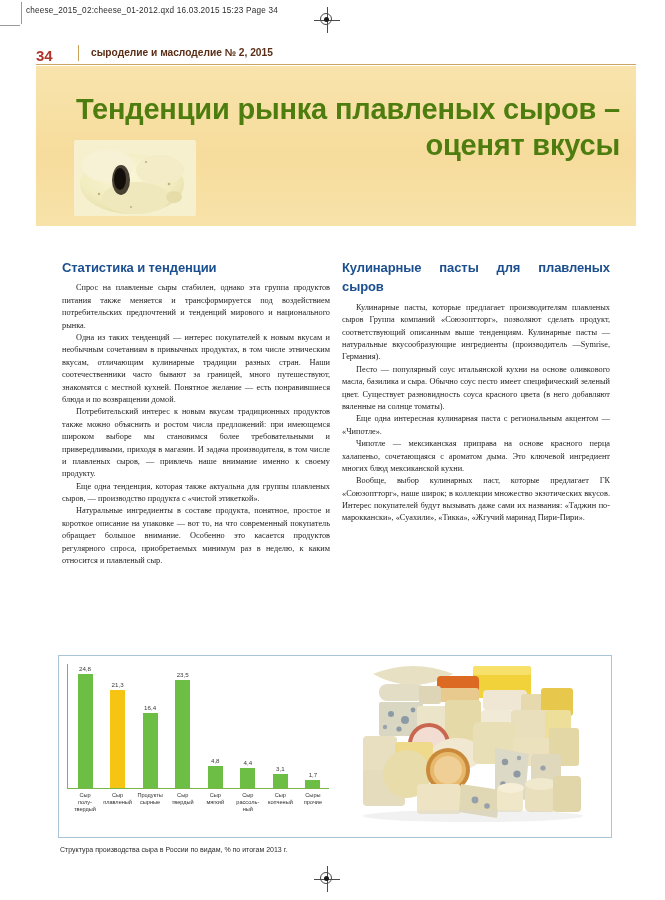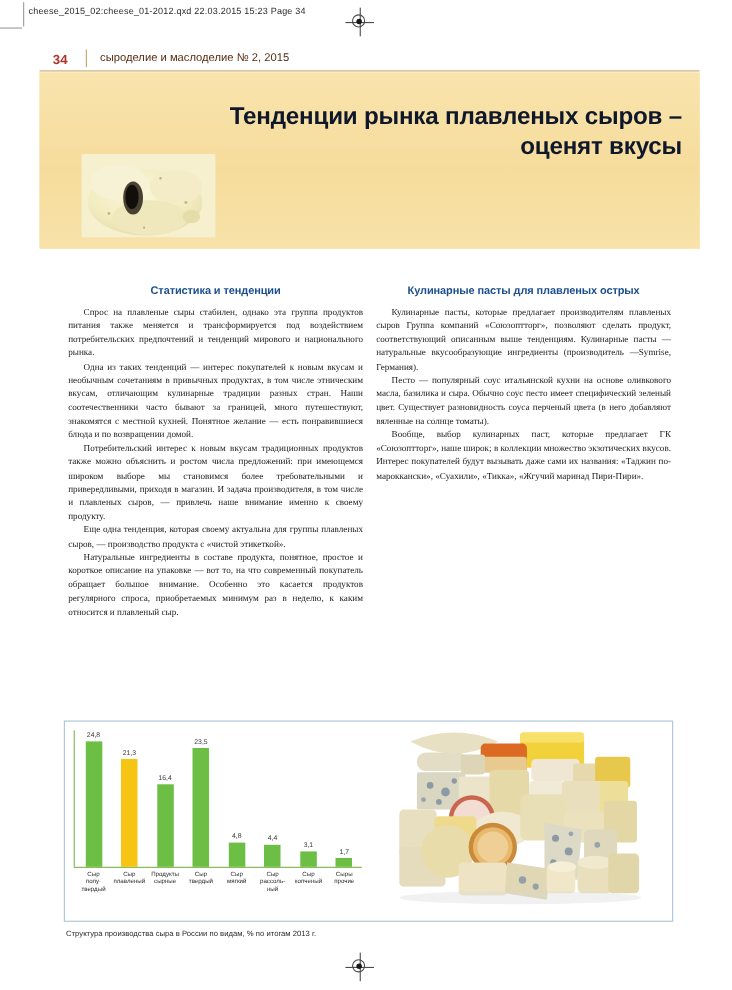--- a/index.html
+++ b/index.html
@@ -68,37 +68,37 @@
   .reg-bottom { left: 314px; top: 866px; }
 
   
   .runhead {
     position: absolute;
     left: 36px; top: 45px;
     width: 600px; height: 20px;
   }
   .runhead .folio {
     position: absolute;
-    left: 12px; top: 2px;
+    left: 0; top: 2px;
     font-family: "Liberation Sans", sans-serif;
     font-weight: bold;
-    font-size: 12px;
+    font-size: 15px;
     color: #b0342a;
   }
   .runhead .sep {
     position: absolute;
     left: 42px; top: 0px;
     width: 1.4px; height: 16px;
     background: #c8a25a;
   }
   .runhead .journal {
     position: absolute;
     left: 55px; top: 2px;
     font-family: "Liberation Sans", sans-serif;
-    font-weight: normal;
+    font-weight: bold;
     font-size: 10.2px;
     color: #5a2d16;
     white-space: nowrap;
   }
   .runhead .rule {
     position: absolute;
     left: 0; top: 19px;
     width: 600px; height: 1.1px;
     background: #c9a564;
   }
@@ -115,23 +115,23 @@
     left: 0; top: 0; right: 0; bottom: 0;
     background: linear-gradient(180deg,#f9e4ad 0%, #f6dc9c 55%, #f8e2a9 100%);
   }
   .headline {
     position: absolute;
     left: 18px; top: 26px;
     width: 566px;
     text-align: right;
     font-family: "Liberation Sans", sans-serif;
     font-weight: bold;
-    font-size: 22px;
+    font-size: 29px;
     line-height: 1.23;
-    color: #0f172a;
+    color: #4d7c0f;
     letter-spacing: -0.2px;
   }
   .headline .l1 { display:block; }
   .headline .l2 { display:block; }
   .headline .l3 { display:block; }
 
   
   .swirl {
     position: absolute;
     left: 38px; top: 74px;
@@ -149,24 +149,23 @@
     font-size: 8.3px;
     line-height: 1.495;
     color: #1c1c1c;
     text-align: justify;
   }
   .col-left  { left: 62px; }
   .col-right { left: 342px; }
 
   .subhead {
     display: block;
-    text-align: center;
     font-family: "Liberation Sans", sans-serif;
     font-weight: bold;
-    font-size: 10px;
+    font-size: 13px;
     color: #1c4f8f;
     margin-bottom: 5px;
     letter-spacing: -0.1px;
   }
   .col p {
     margin: 0;
     text-indent: 14px;
   }
   .col p + p { margin-top: 0px; }
 
@@ -257,21 +256,21 @@
     background: #ffffff;
     overflow: hidden;
   }
   .photo svg { display:block; }
 </style>
 </head>
 <body>
 
 <div class="slug-rule-v"></div>
 <div class="slug-rule-h"></div>
-<div class="slug">cheese_2015_02:cheese_01-2012.qxd  22.03.2015  15:23  Page 34</div>
+<div class="slug">cheese_2015_02:cheese_01-2012.qxd  16.03.2015  15:23  Page 34</div>
 
 <div class="reg reg-top">
   <div class="h"></div>
   <div class="v"></div>
   <div class="ring"></div>
   <div class="dot"></div>
 </div>
 <div class="reg reg-bottom">
   <div class="h"></div>
   <div class="v"></div>
@@ -317,28 +316,30 @@
     <span class="l1">Тенденции рынка плавленых сыров –</span>
     <span class="l2">оценят вкусы</span>
   </div>
 </div>
 
 <div class="col col-left">
   <span class="subhead">Статистика и тенденции</span>
   <p>Спрос на плавленые сыры стабилен, однако эта группа продуктов питания также меняется и трансформируется под воздействием потребительских предпочтений и тенденций мирового и национального рынка.</p>
   <p>Одна из таких тенденций — интерес покупателей к новым вкусам и необычным сочетаниям в привычных продуктах, в том числе этническим вкусам, отличающим кулинарные традиции разных стран. Наши соотечественники часто бывают за границей, много путешествуют, знакомятся с местной кухней. Понятное желание — есть понравившиеся блюда и по возвращении домой.</p>
   <p>Потребительский интерес к новым вкусам традиционных продуктов также можно объяснить и ростом числа предложений: при имеющемся широком выборе мы становимся более требовательными и привередливыми, приходя в магазин. И задача производителя, в том числе и плавленых сыров, — привлечь наше внимание именно к своему продукту.</p>
-  <p>Еще одна тенденция, которая своему актуальна для группы плавленых сыров, — производство продукта с «чистой этикеткой».</p>
+  <p>Еще одна тенденция, которая также актуальна для группы плавленых сыров, — производство продукта с «чистой этикеткой».</p>
   <p>Натуральные ингредиенты в составе продукта, понятное, простое и короткое описание на упаковке — вот то, на что современный покупатель обращает большое внимание. Особенно это касается продуктов регулярного спроса, приобретаемых минимум раз в неделю, к каким относится и плавленый сыр.</p>
 </div>
 
 <div class="col col-right">
-  <span class="subhead">Кулинарные пасты для плавленых острых</span>
+  <span class="subhead">Кулинарные пасты для плавленых сыров</span>
   <p>Кулинарные пасты, которые предлагает производителям плавленых сыров Группа компаний «Союзоптторг», позволяют сделать продукт, соответствующий описанным выше тенденциям. Кулинарные пасты — натуральные вкусообразующие ингредиенты (производитель —Symrise, Германия).</p>
-  <p>Песто — популярный соус итальянской кухни на основе оливкового масла, базилика и сыра. Обычно соус песто имеет специфический зеленый цвет. Существует разновидность соуса перченый цвета (в него добавляют вяленные на солнце томаты).</p>
+  <p>Песто — популярный соус итальянской кухни на основе оливкового масла, базилика и сыра. Обычно соус песто имеет специфический зеленый цвет. Существует разновидность соуса красного цвета (в него добавляют вяленные на солнце томаты).</p>
+  <p>Еще одна интересная кулинарная паста с региональным акцентом — «Чипотле».</p>
+  <p>Чипотле — мексиканская приправа на основе красного перца халапеньо, сочетающаяся с ароматом дыма. Это ключевой ингредиент многих блюд мексиканской кухни.</p>
   <p>Вообще, выбор кулинарных паст, которые предлагает ГК «Союзоптторг», наше широк; в коллекции множество экзотических вкусов. Интерес покупателей будут вызывать даже сами их названия: «Таджин по-мароккански», «Суахили», «Тикка», «Жгучий маринад Пири-Пири».</p>
 </div>
 
 <div class="figure-box"></div>
 
 <div class="chart-area">
   <div class="axis-y"></div>
   <div class="axis-x"></div>
   <div class="bars" id="bars">
       <div class="barcell">

